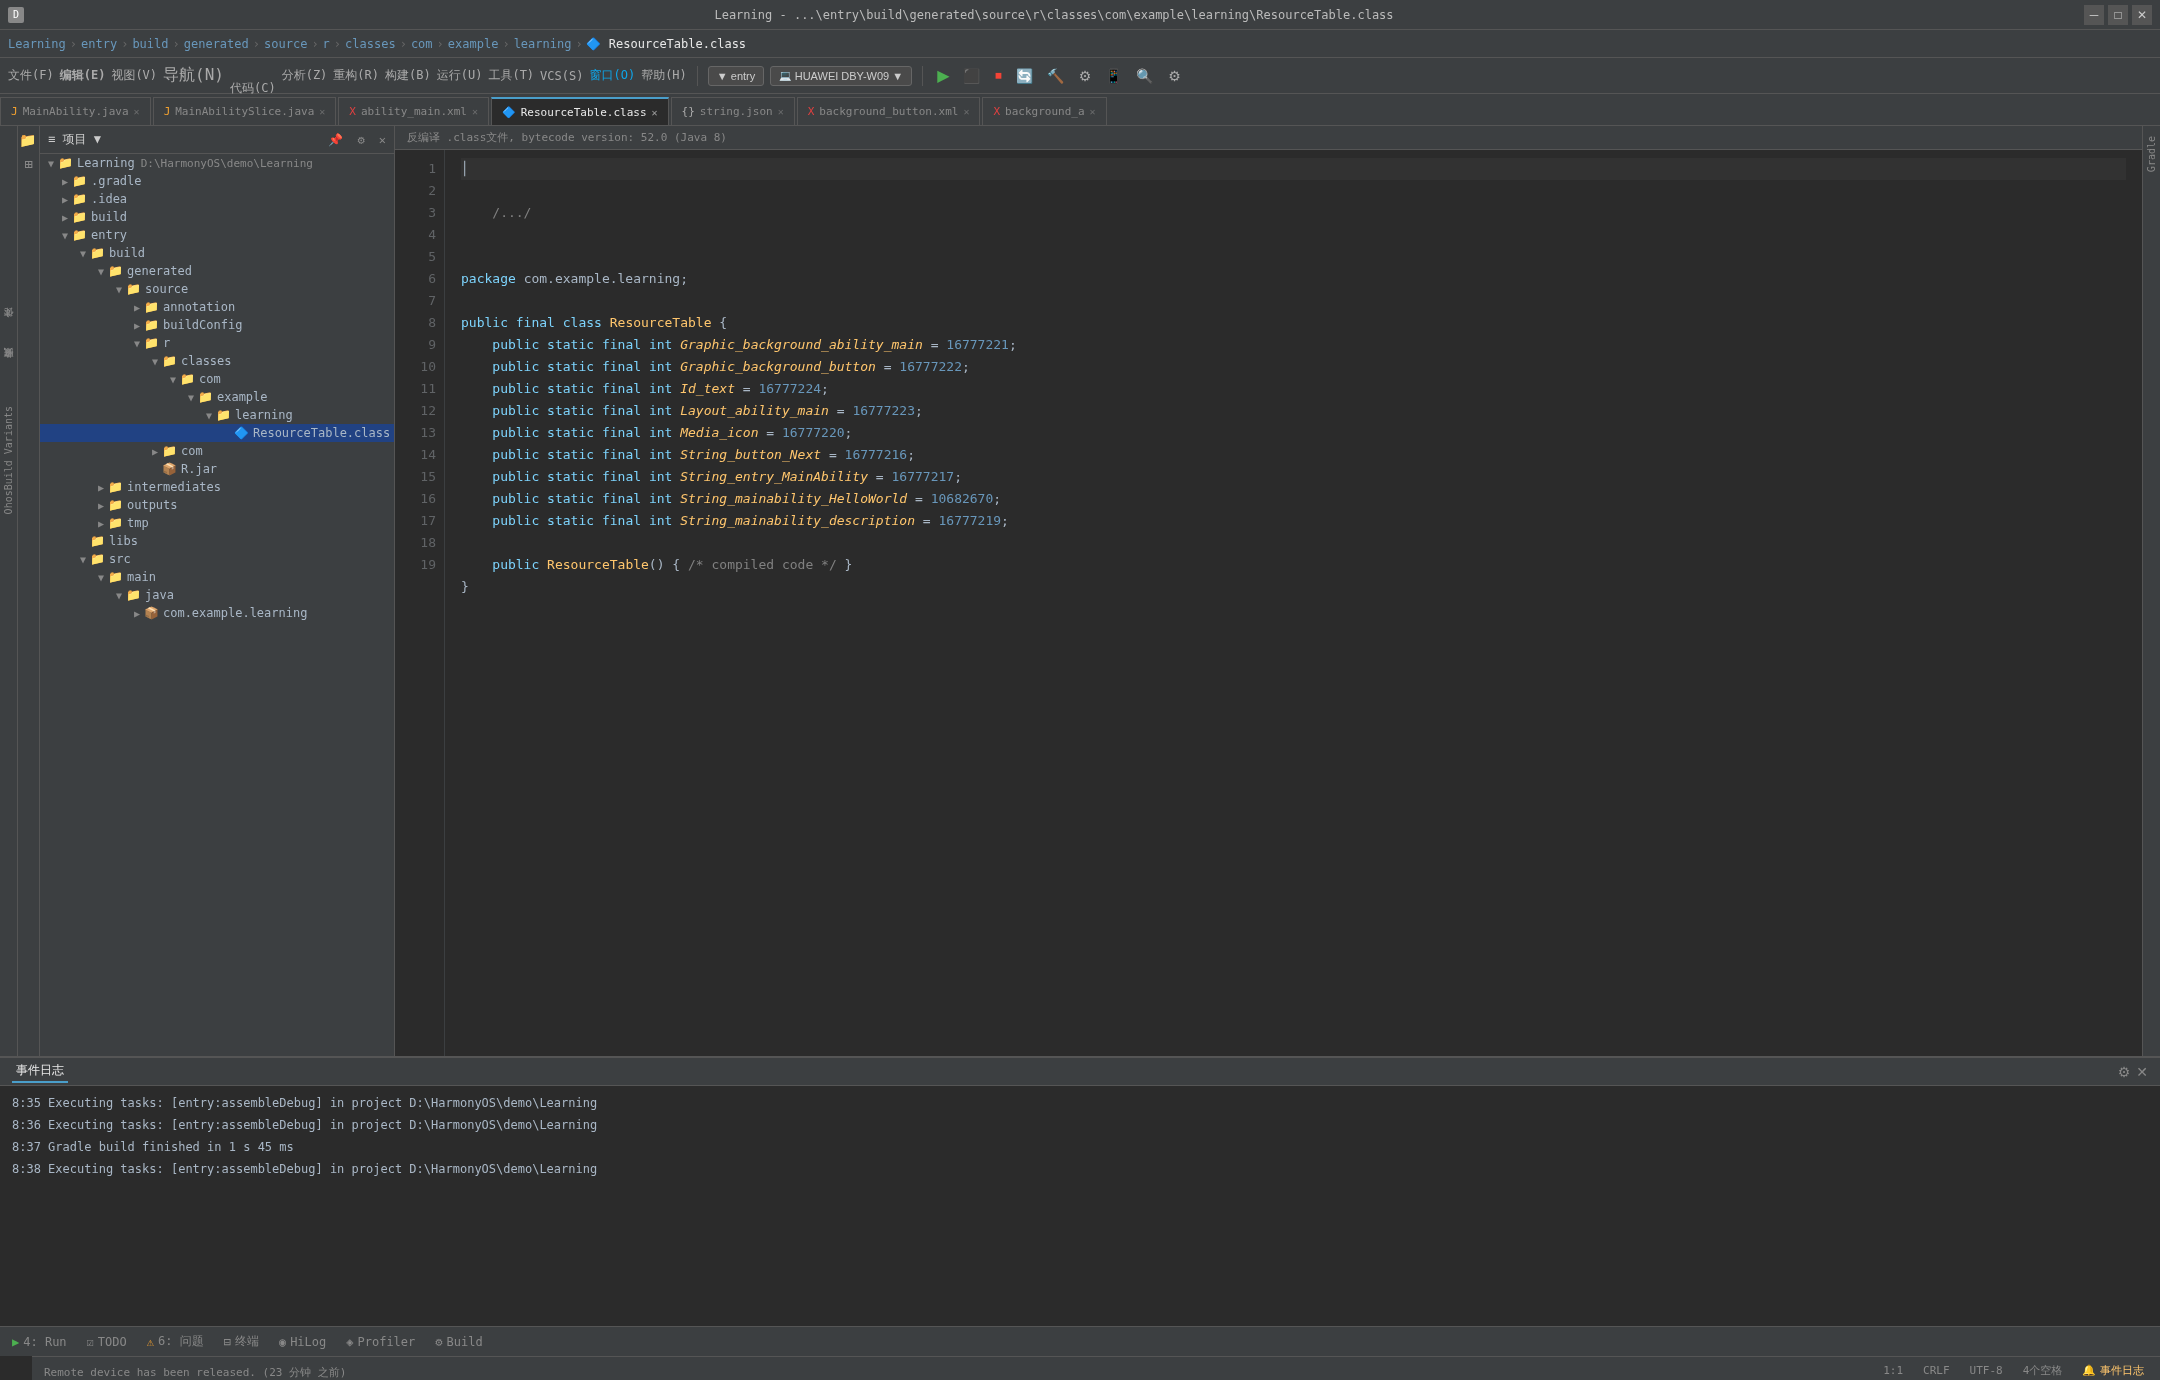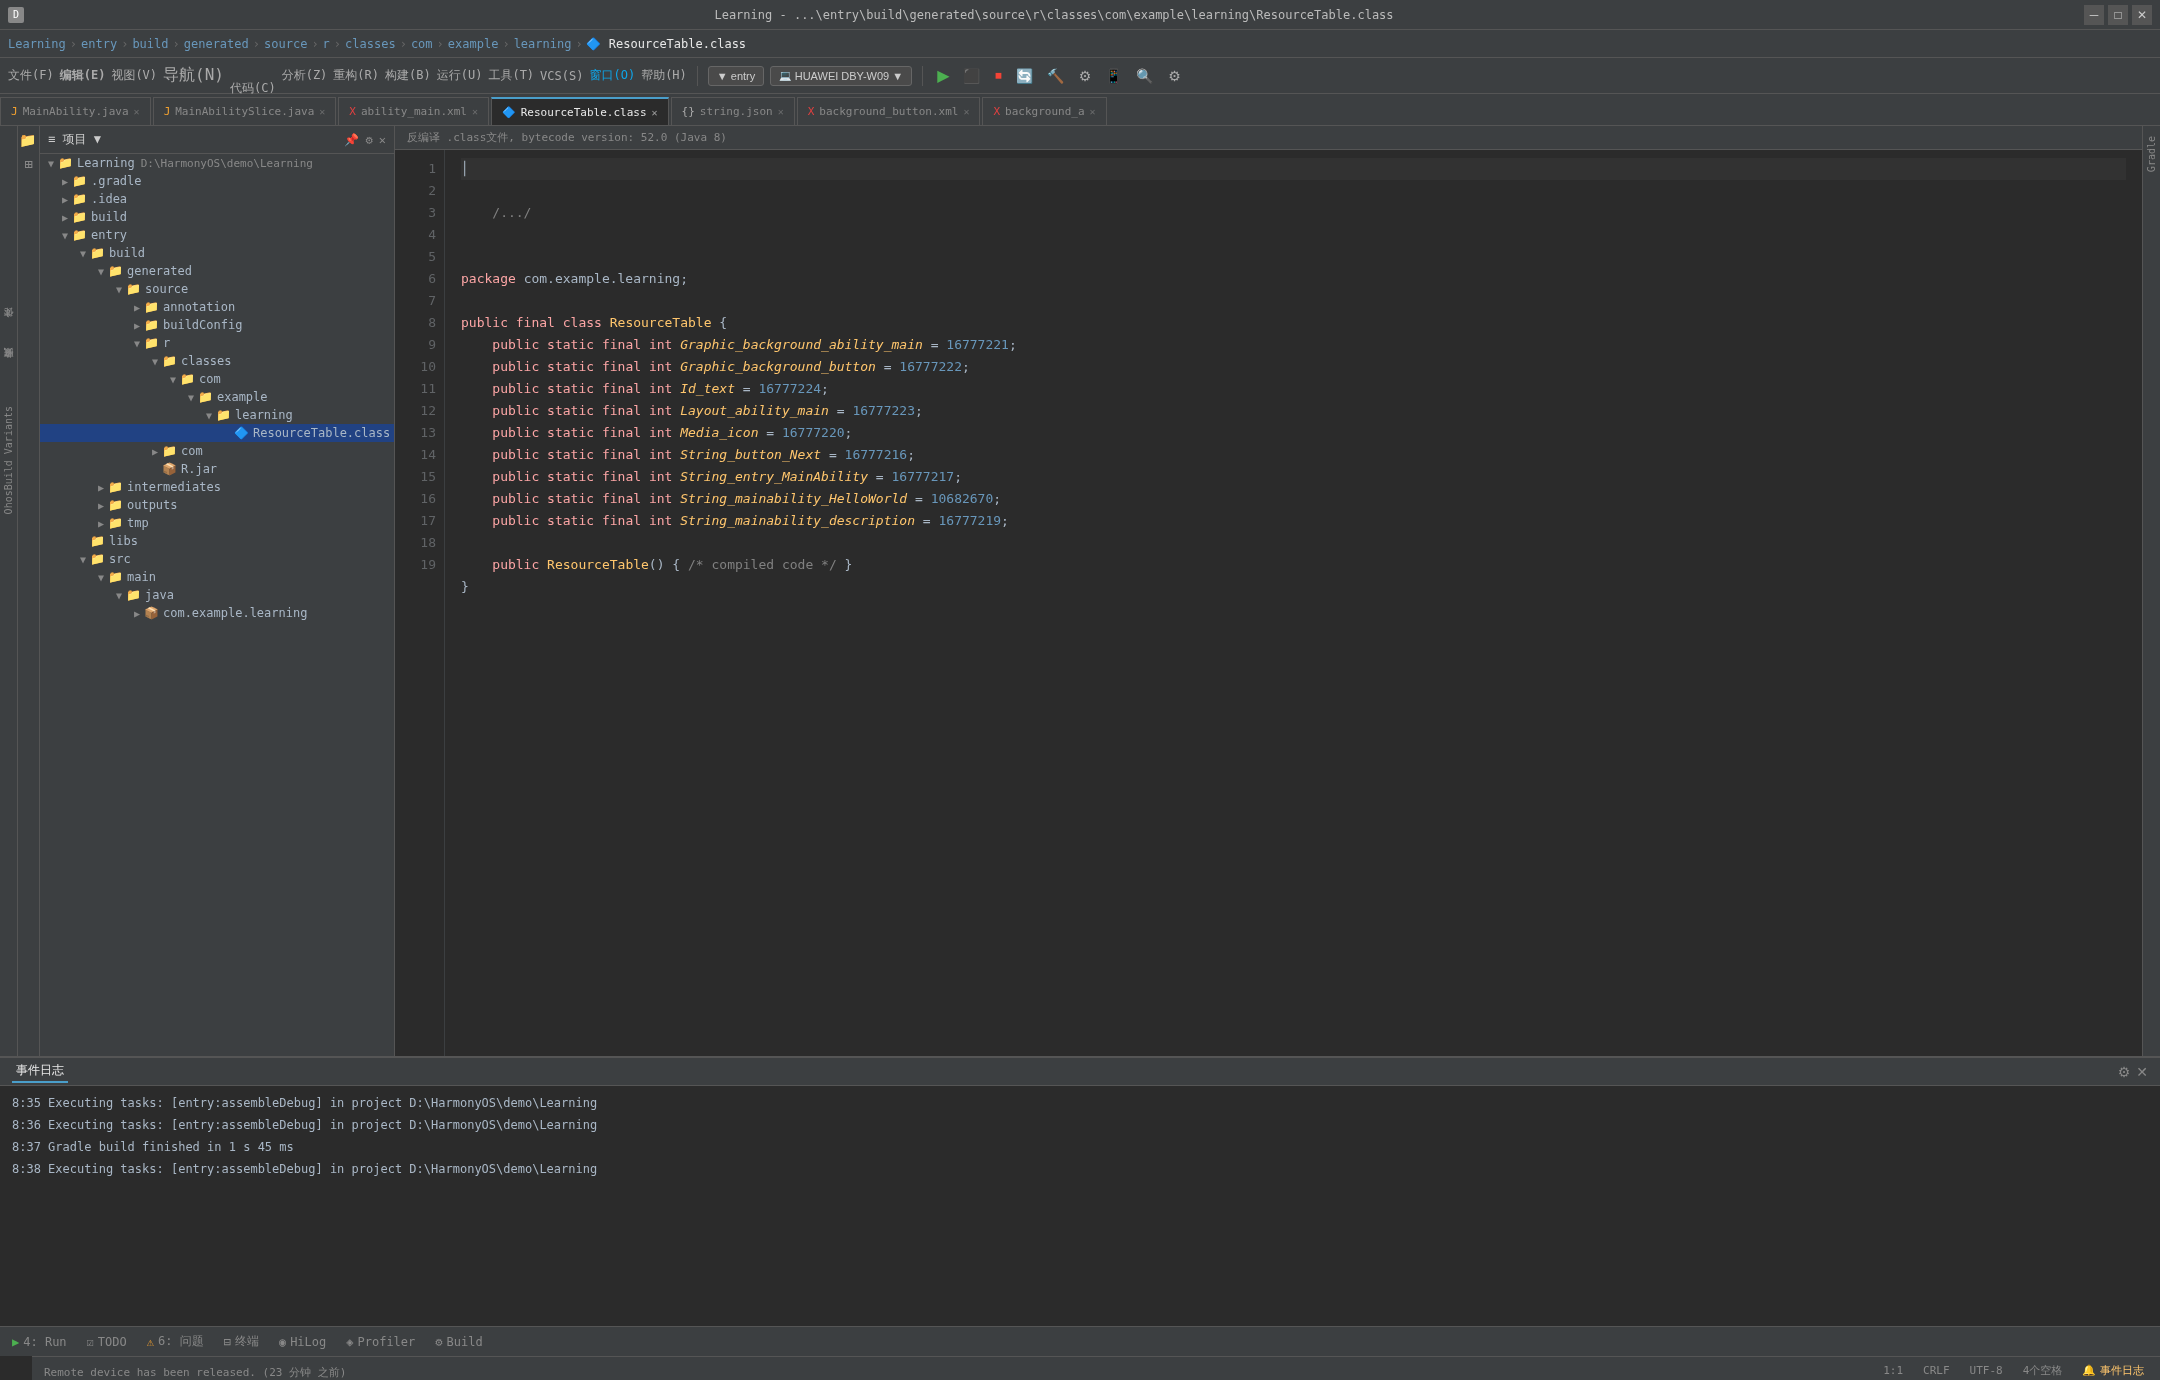--- a/index.html
+++ b/index.html
@@ -178,21 +178,21 @@
       display: flex;
       flex-direction: column;
     }
     .file-tree-header {
       display: flex;
       align-items: center;
       padding: 4px 8px;
       background: #3c3f41;
       border-bottom: 1px solid #555;
       height: 28px;
-      gap: 6px;
+      gap: 14px;
     }
     .file-tree-title {
       font-size: 12px;
       color: #ccc;
       flex: 1;
     }
     .tree-item {
       display: flex;
       align-items: center;
       padding: 2px 0;
@@ -245,21 +245,21 @@
       border-right: 1px solid #3c3f41;
       flex-shrink: 0;
     }
     .code-lines {
       padding: 8px 16px;
       flex: 1;
       font-size: 13px;
       line-height: 22px;
       white-space: pre;
     }
-    .kw { color: #fca5a5; }
+    .kw { color: #7dd3fc; }
     .num { color: #6897bb; }
     .cm { color: #808080; }
     .cn { color: #ffc66d; font-style: italic; }
     .fn { color: #ffc66d; }
     .cursor-line { background: #323232; display: block; }
 
     
     .right-sidebar {
       width: 18px;
       background: #3c3f41;

